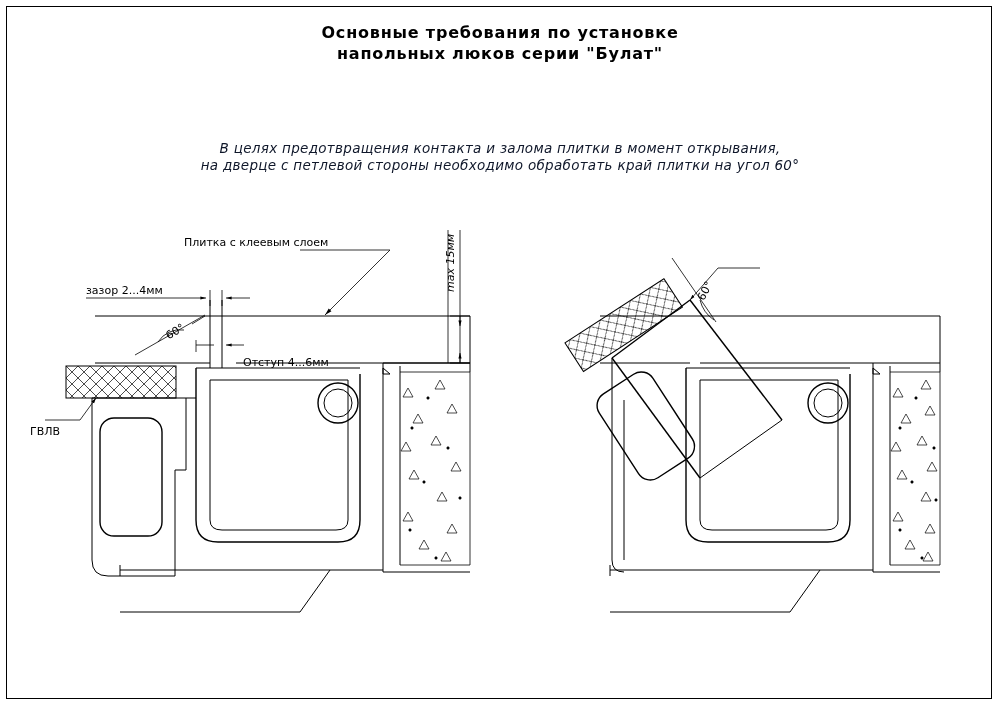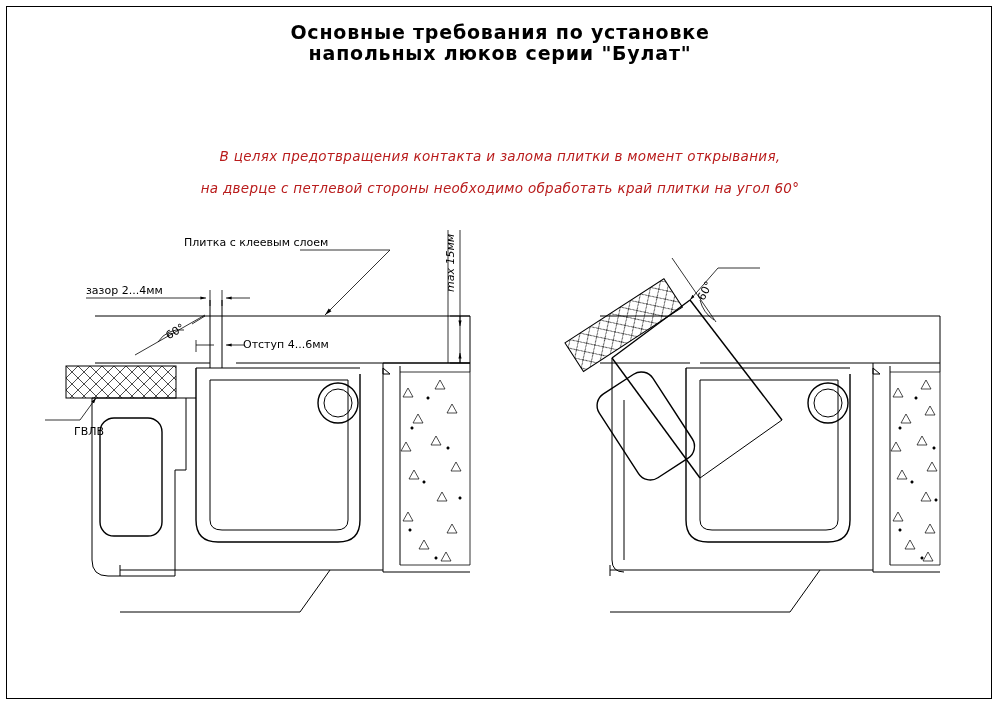--- a/index.html
+++ b/index.html
@@ -26,39 +26,39 @@
     border: 1px solid #000;
     box-sizing: border-box;
   }
   .title {
     position: absolute;
     left: 0;
     top: 22px;
     width: 1000px;
     text-align: center;
     font-family: "DejaVu Sans", sans-serif;
-    font-size: 19px;
+    font-size: 16px;
     font-weight: bold;
     letter-spacing: 0.8px;
     line-height: 21px;
     color: #000;
     white-space: pre-line;
   }
   .subtitle {
     position: absolute;
     left: 0;
     top: 140px;
     width: 1000px;
     text-align: center;
     font-family: "DejaVu Sans", sans-serif;
     font-style: italic;
     font-size: 13.5px;
     letter-spacing: 0.3px;
-    line-height: 32px;
-    color: #b91c1c;
+    line-height: 17px;
+    color: #0f172a;
     white-space: pre-line;
   }
   .lbl {
     position: absolute;
     font-family: "DejaVu Sans", sans-serif;
     font-size: 11px;
     color: #000;
     white-space: pre-line;
     line-height: 15px;
   }
@@ -270,24 +270,24 @@
 
       <path class="ln-thin" d="M718,268 L760,268"></path>
       <path class="ln-thin" d="M718,268 L690,300" marker-end="url(#arrS)"></path>
     </g>
   </svg>
 
   <div class="lbl" style="left:184px; top:235px;">Плитка с клеевым слоем</div>
 
   <div class="lbl" style="left:86px; top:283px;">зазор 2...4мм</div>
 
-  <div class="lbl" style="left:243px; top:337px;">Отступ 4...6мм</div>
+  <div class="lbl" style="left:243px; top:355px;">Отступ 4...6мм</div>
 
   <div class="lbl it rot" style="left:443px; top:292px;">max 15мм</div>
 
   <div class="lbl" style="left:163px; top:330px; transform:rotate(-30deg); transform-origin:left top;">60°</div>
 
-  <div class="lbl" style="left:30px; top:424px;margin-left:44px;">ГВЛВ</div>
+  <div class="lbl" style="left:30px; top:424px;">ГВЛВ</div>
 
 
   <div class="lbl" style="left:694px; top:296px; transform:rotate(-62deg); transform-origin:left top;">60°</div>
 
 </div>
 
 </body></html>

